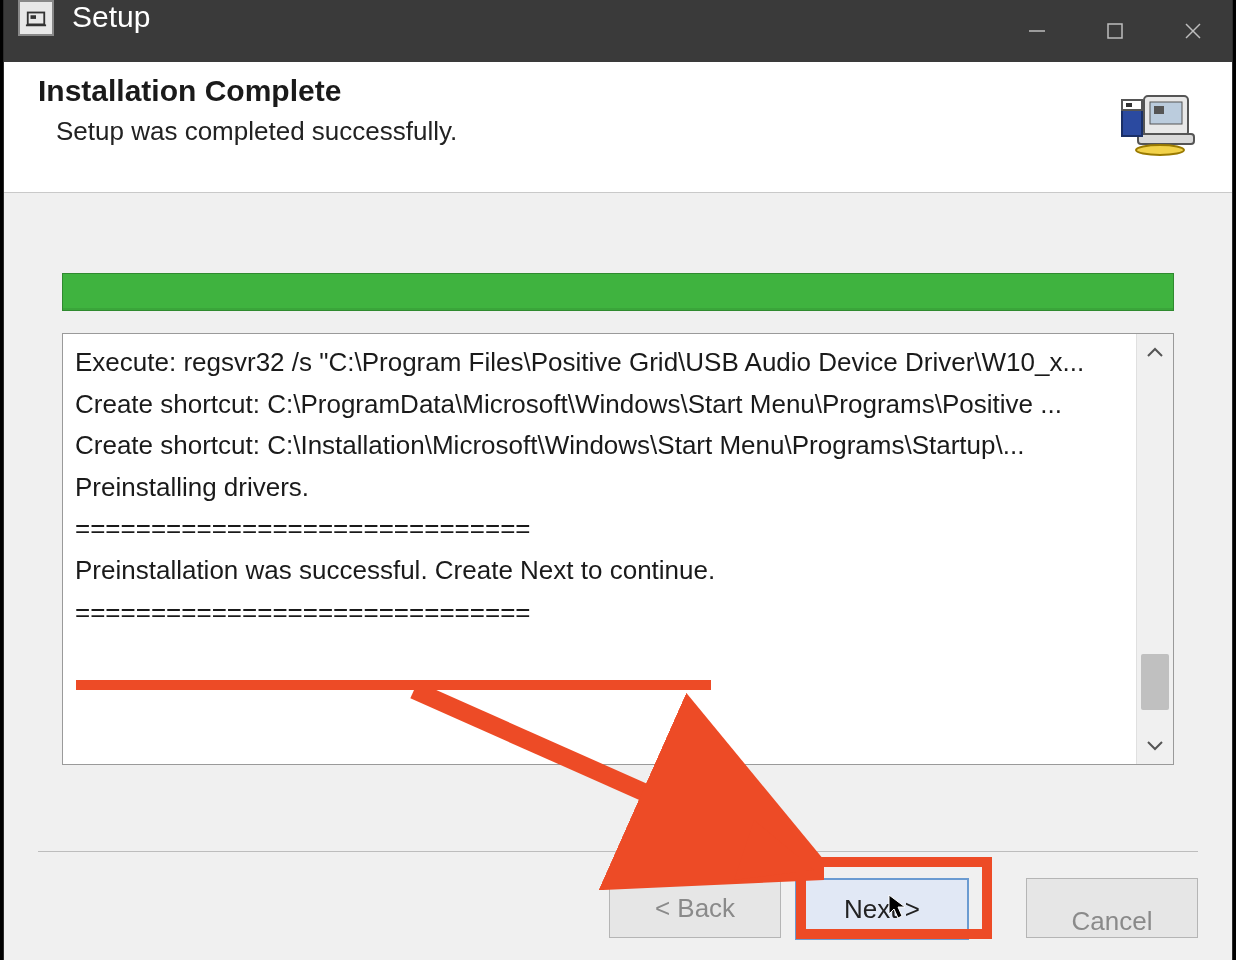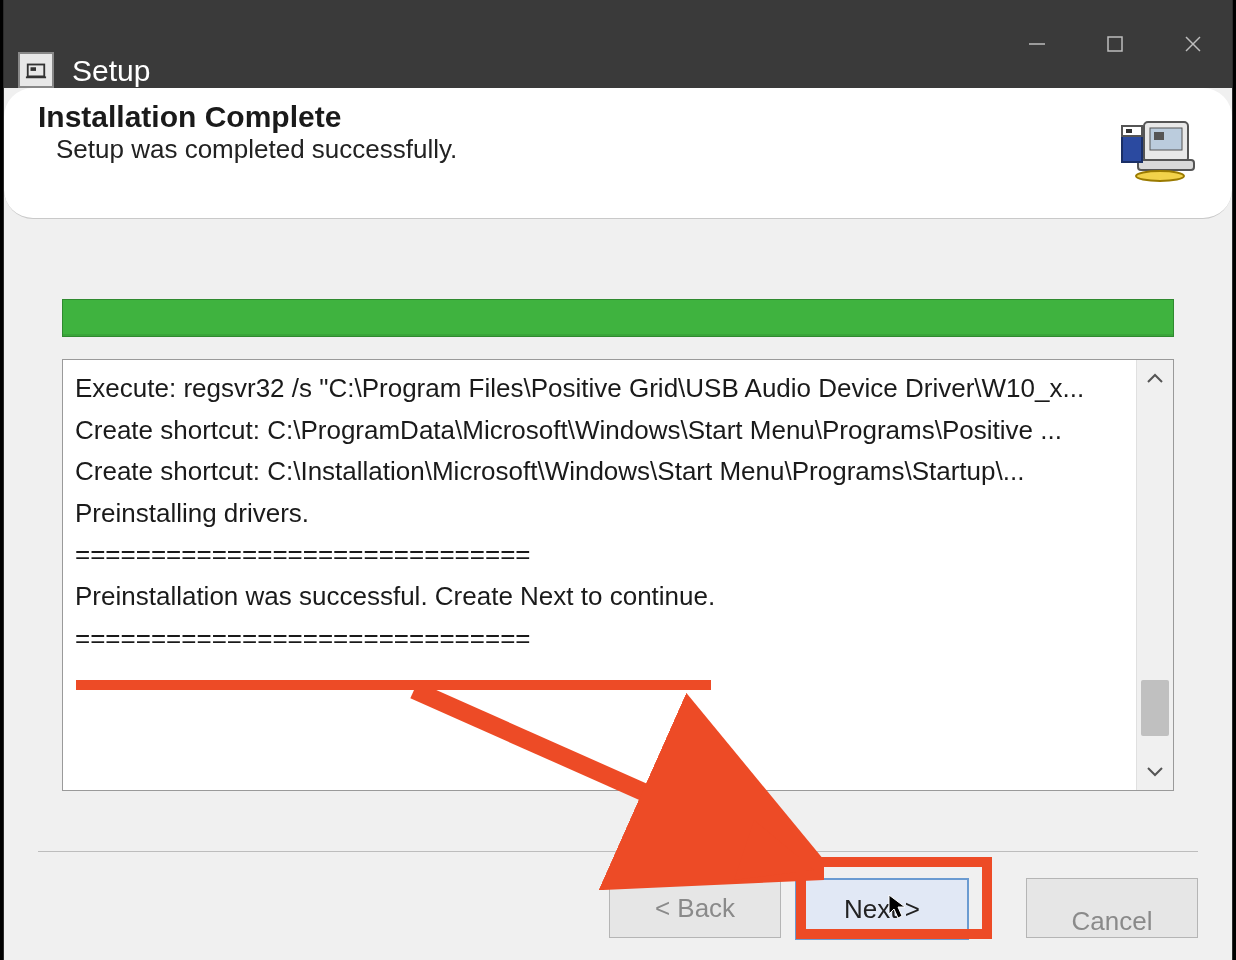--- a/index.html
+++ b/index.html
@@ -15,24 +15,24 @@
     position: absolute;
     left: 4px;
     top: 0;
     width: 1228px;
     height: 960px;
     background: #f0f0f0;
     box-shadow: 0 0 0 1px #2b2b2b;
   }
   
   .titlebar {
-    height: 88px;
+    height: 62px;
     background: #3a3a3a;
     display: flex;
-    align-items: flex-end;
+    align-items: flex-start;
     color: #fff;
     position: relative;
   }
   .titlebar .app-icon {
     width: 32px;
     height: 32px;
     margin-left: 14px;
     background: #e8e8e8;
     border: 2px solid #888;
     display: flex;
@@ -62,30 +62,29 @@
   }
   .win-btn svg { stroke: #bdbdbd; }
 
   
   .header {
     background: #fff;
     padding: 12px 34px 18px 34px;
     border-bottom: 1px solid #c9c9c9;
     position: relative;
     height: 100px;
-    border-radius: 29px;
   }
   .header h1 {
     margin: 0;
     font-size: 30px;
     font-weight: 700;
     color: #1a1a1a;
   }
   .header p {
-    margin: 0 0 0 18px;
+    margin: 8px 0 0 18px;
     font-size: 26px;
     color: #222;
   }
   .header .setup-icon {
     position: absolute;
     right: 34px;
     top: 16px;
   }
 
   

